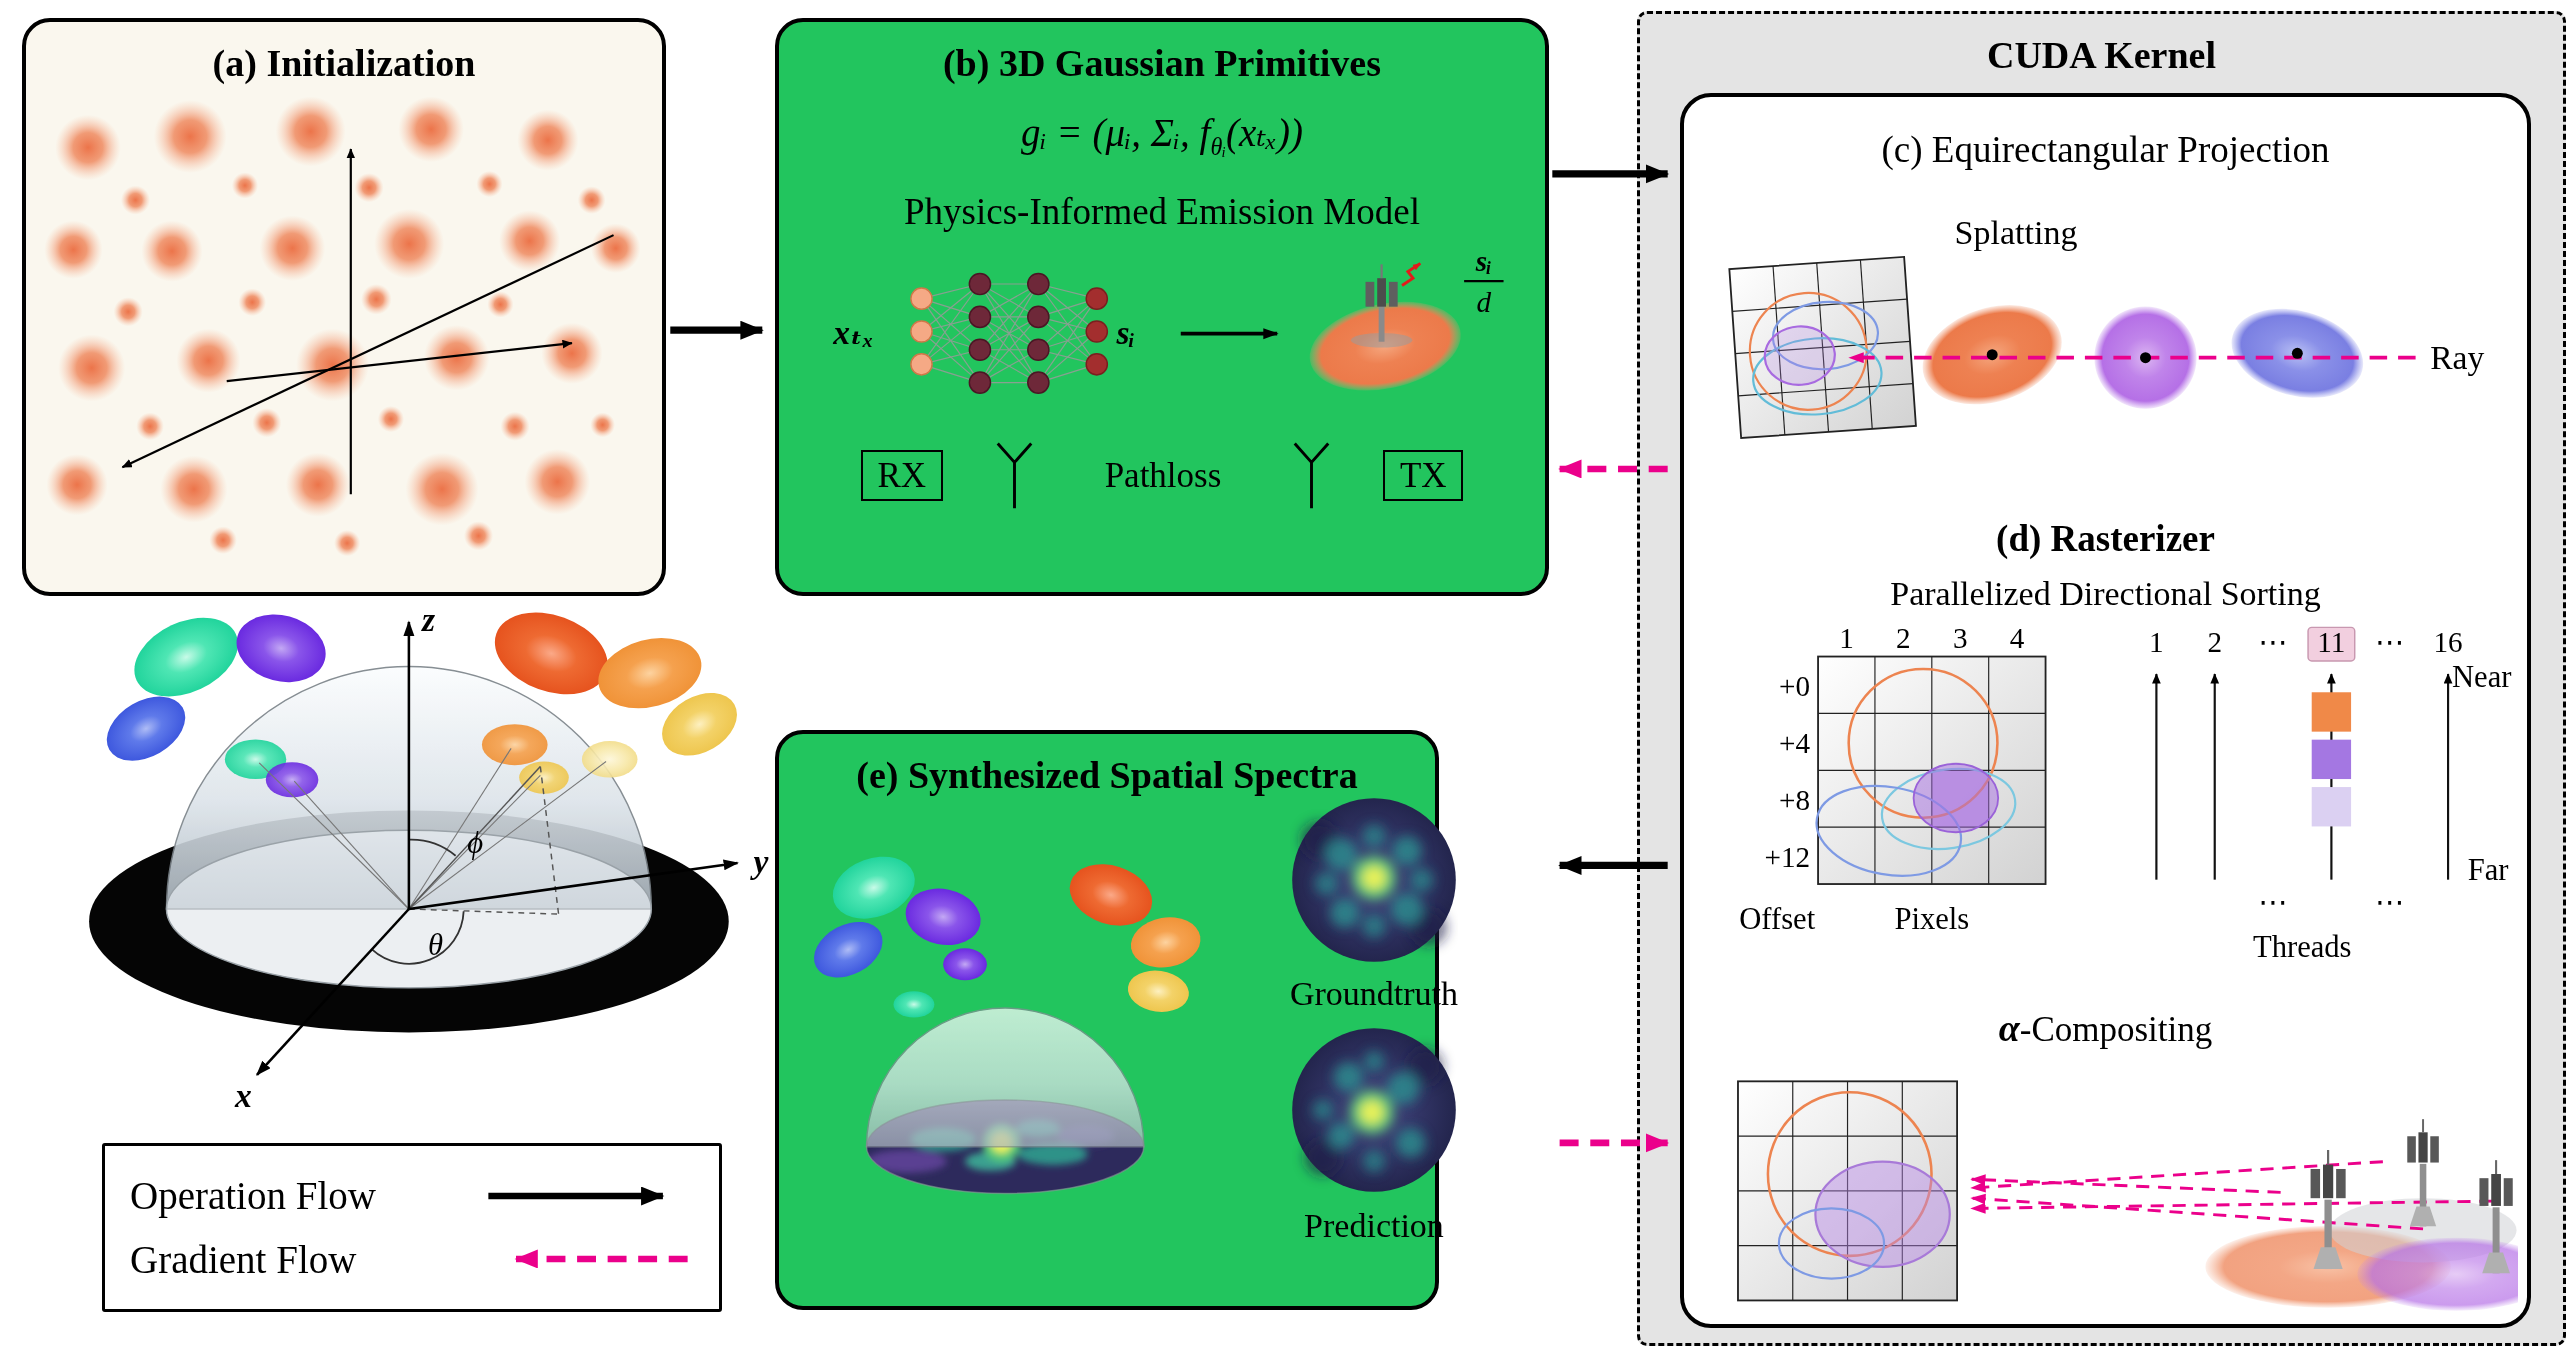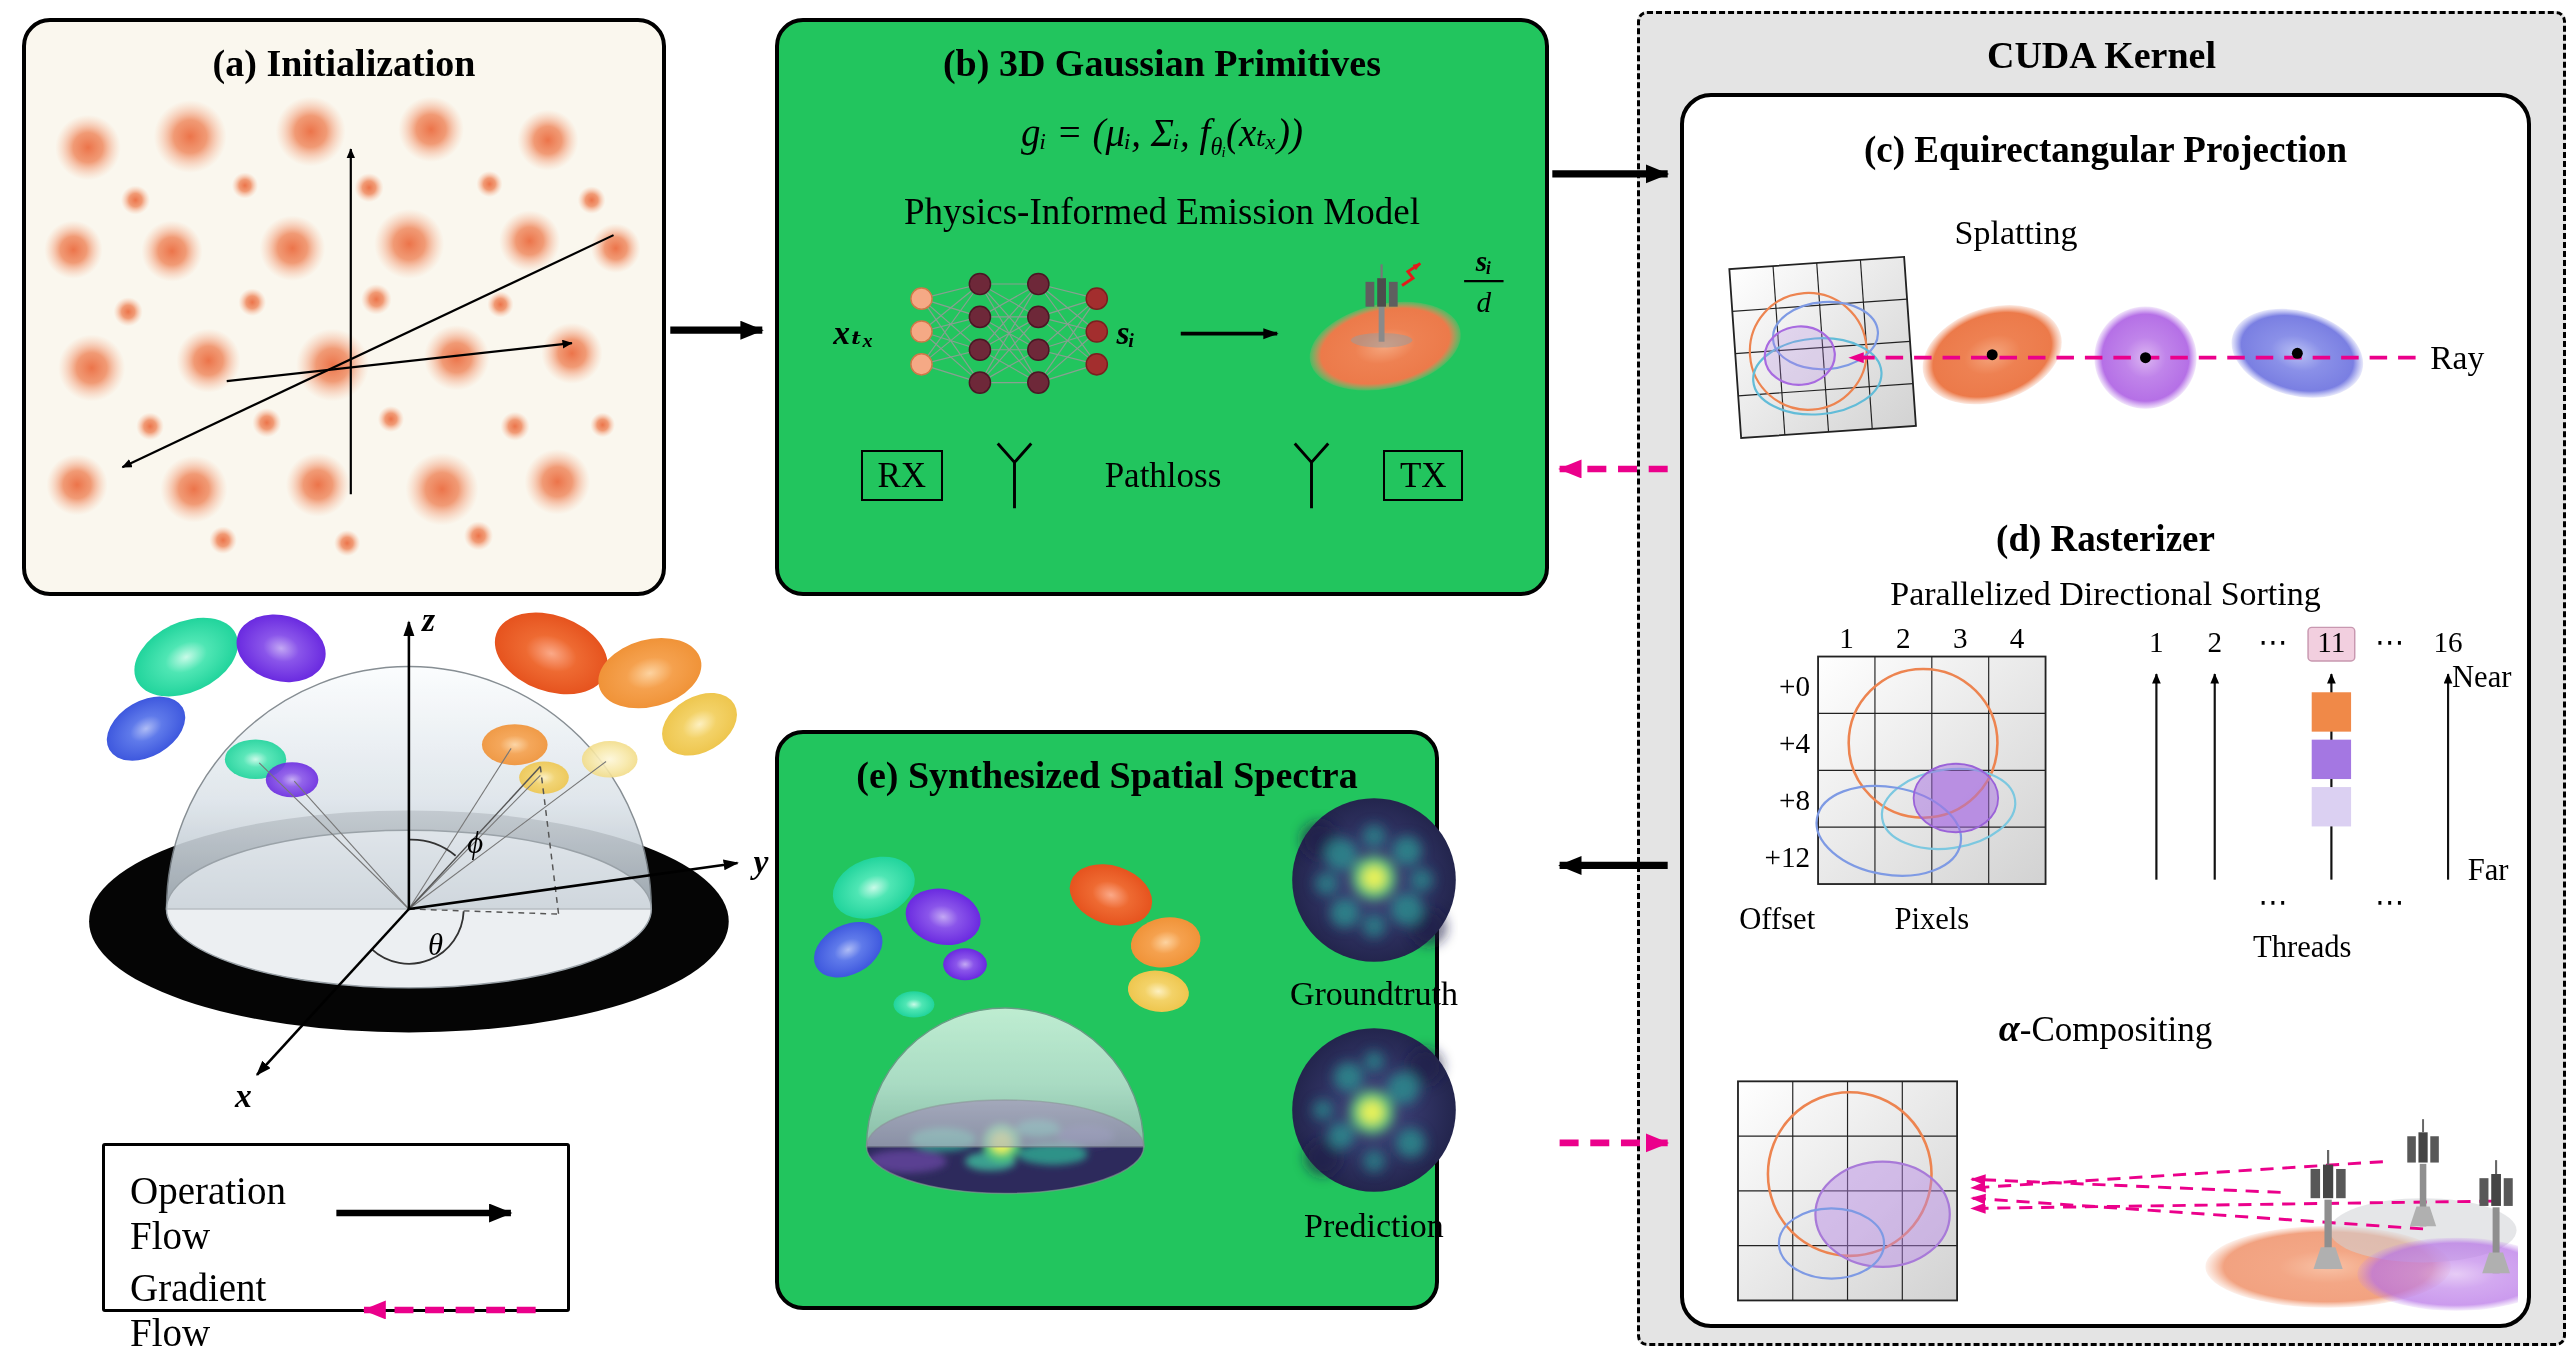--- a/index.html
+++ b/index.html
@@ -14,21 +14,21 @@
   #cuda{position:absolute;left:1637px;top:11px;width:929px;height:1335px;background:#e4e4e4;border:3.7px dashed #000;border-radius:10px}
   #cuda-inner{position:absolute;left:40px;top:79px;width:851px;height:1235px;background:#fff;border:4.4px solid #000;border-radius:31px}
   .ptitle{text-align:center;font-weight:bold;font-size:38px;margin-top:19px}
   .ctext{position:absolute;text-align:center}
   .formula{text-align:center;font-size:39px;font-style:italic;margin-top:25px}
   .formula sub{font-size:0.62em}
   .emission{text-align:center;font-size:37px;margin-top:29px}
   .brow{display:flex;align-items:center;justify-content:center;gap:46px;margin-top:16px}
   .antbox{border:2.9px solid #000;font-size:35px;padding:2.9px 14.6px;line-height:1.2}
   .pathloss{font-size:35px;margin:0 19px}
-  #legend{position:absolute;left:102px;top:1143px;width:468px;height:169px;background:#fff;border:3.7px solid #000;border-radius:2.9px;
+  #legend{position:absolute;left:102px;top:1143px;width:620px;height:169px;background:#fff;border:3.7px solid #000;border-radius:2.9px;
           display:grid;grid-template-columns:1fr auto;align-items:center;padding:22px 25px;row-gap:7.3px}
   #legend .ltext{font-size:39px}
   #cuda-title{position:absolute;top:19px;width:100%;text-align:center;font-weight:bold;font-size:38px}
   #overlay{position:absolute;left:0;top:0;pointer-events:none;z-index:50}
   .abs{position:absolute}
 </style>
 </head>
 <body>
 
 <svg width="0" height="0" style="position:absolute">
@@ -286,21 +286,21 @@
         <path d="M35,95 V32 M35,32 L12,6 M35,32 L58,6" stroke="#000" stroke-width="4" fill="none"></path>
       </svg>
     <div class="antbox">TX</div>
   </div>
 </div>
 
 <div id="cuda">
   <div id="cuda-title">CUDA Kernel</div>
   <div id="cuda-inner">
 
-    <div class="ctext" style="top:31px;width:100%;font-weight:bold;font-size:37px">(c) Equirectangular Projection</div>
+    <div class="ctext" style="top:31px;width:100%;font-weight:normal;font-size:37px">(c) Equirectangular Projection</div>
     <div class="ctext" style="top:117px;left:175px;width:314px;font-size:34px">Splatting</div>
 
     <svg class="abs" style="left:16px;top:157px" width="818" height="219" viewBox="0 0 1120 300">
       <g transform="translate(48,12) rotate(-4 120 120)">
         <rect x="0" y="0" width="240" height="232" fill="url(#gridGrad)" stroke="#222" stroke-width="2.5"></rect>
         <g stroke="#222" stroke-width="1.6">
           <line x1="60" y1="0" x2="60" y2="232"></line>
             <line x1="120" y1="0" x2="120" y2="232"></line>
             <line x1="180" y1="0" x2="180" y2="232"></line>
           <line x1="0" y1="58" x2="240" y2="58"></line>

